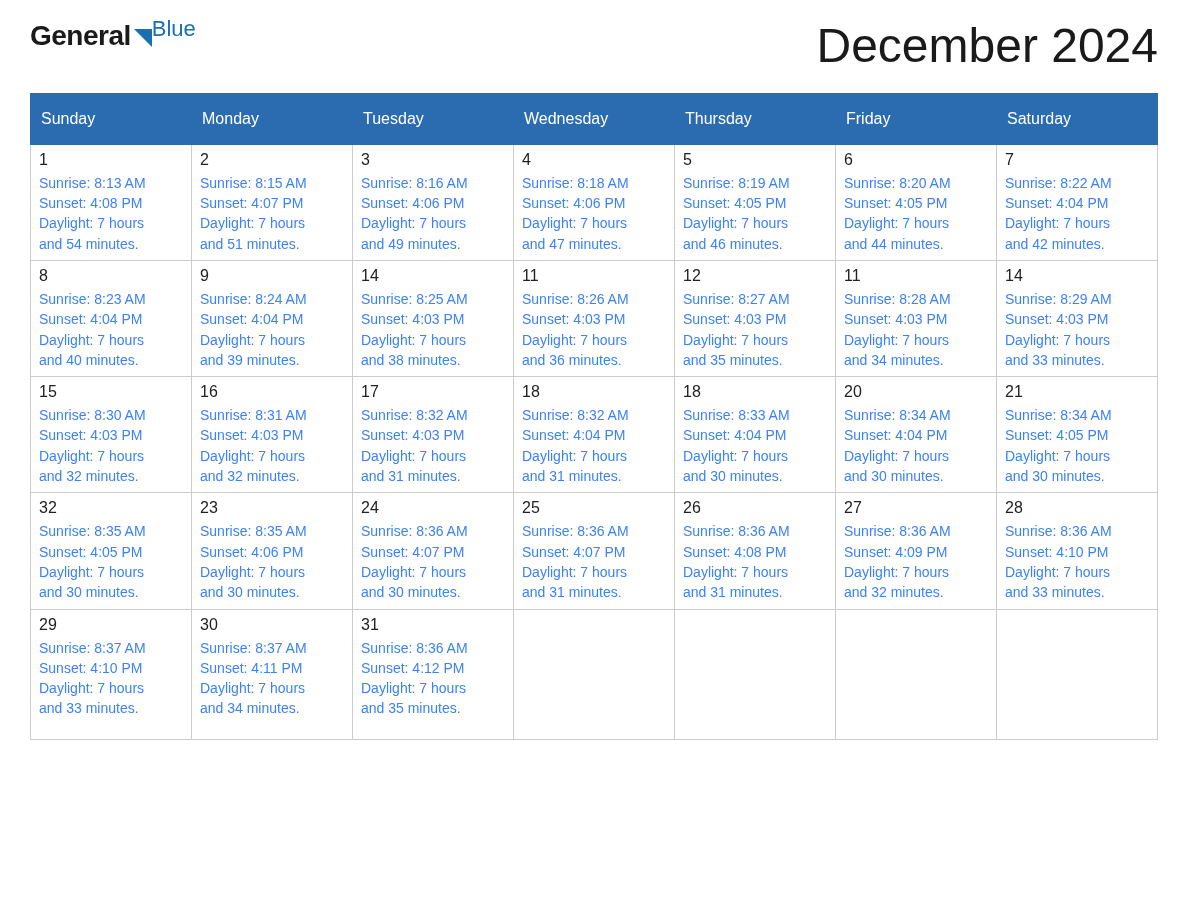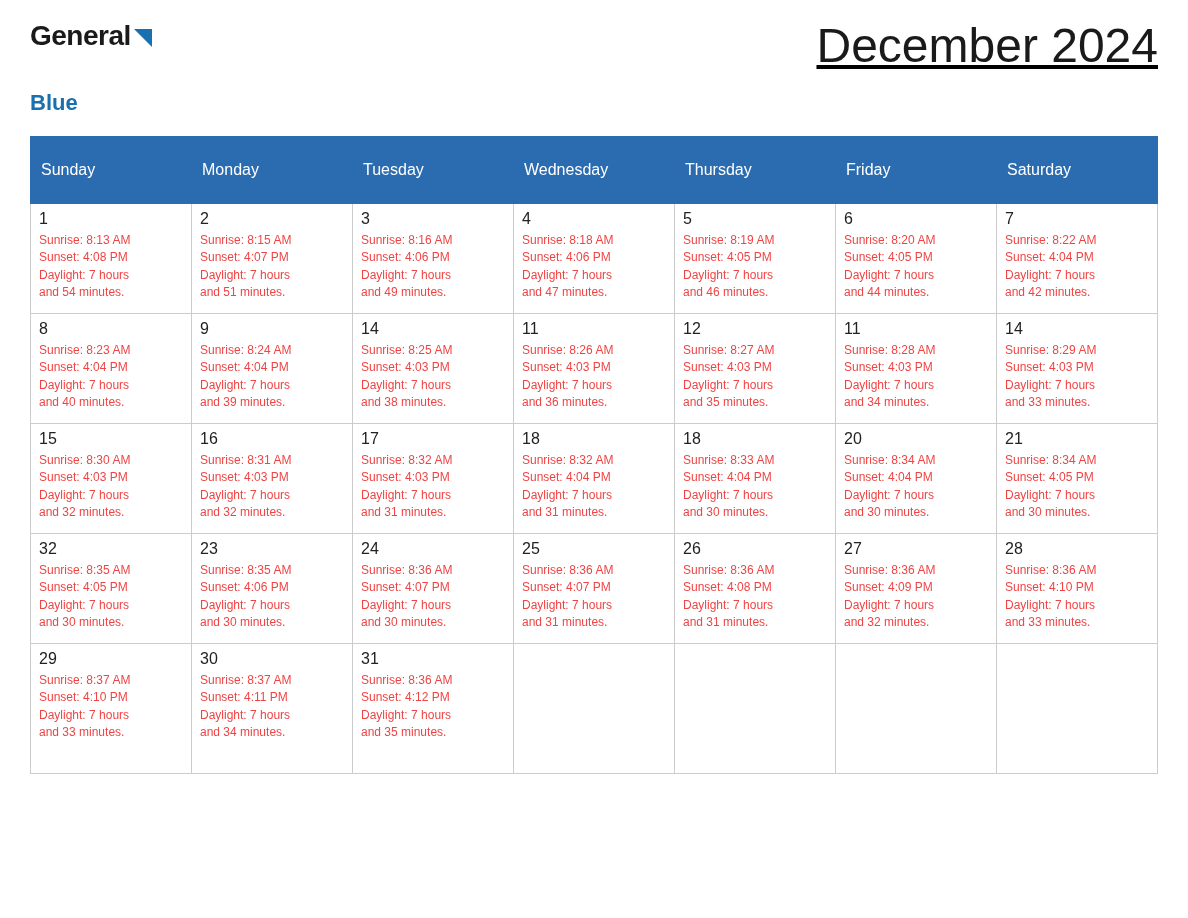--- a/index.html
+++ b/index.html
@@ -11,39 +11,37 @@
       padding: 20px 30px;
     }
     .header {
       display: flex;
       justify-content: space-between;
       align-items: flex-start;
       margin-bottom: 20px;
     }
     .logo {
       display: flex;
-      flex-direction: column;
+      flex-direction: row;
       align-items: flex-start;
-      gap: 42px;
     }
     .logo-general {
       font-size: 28px;
       font-weight: bold;
       color: #1a1a1a;
       letter-spacing: -0.5px;
     }
     .logo-blue {
       font-size: 22px;
-      font-weight: bold;
+      font-weight: normal;
       color: #1a6faf;
       margin-top: -4px;
     }
     .title-section {
       text-align: center;
-      text-decoration: underline;
     }
     .month-year {
       font-size: 48px;
       font-weight: normal;
       color: #1a1a1a;
       line-height: 1.1;
     }
     .location {
       font-size: 22px;
       color: #444;
@@ -52,42 +50,42 @@
     table {
       width: 100%;
       border-collapse: collapse;
       table-layout: fixed;
     }
     th {
       background-color: #2b6cb0;
       color: #fff;
       font-size: 16px;
       font-weight: normal;
-      padding: 24px 10px;
+      padding: 16px 10px;
       text-align: left;
       border: 1px solid #2b6cb0;
     }
     td {
       vertical-align: top;
       padding: 6px 8px;
       border: 1px solid #ccc;
       font-size: 13px;
       color: #333;
       height: 110px;
     }
     .day-number {
       font-size: 16px;
       font-weight: normal;
       color: #222;
       margin-bottom: 4px;
     }
     .day-info {
-      font-size: 12px;
+      font-size: 14px;
       line-height: 1.45;
-      color: #ef4444;
+      color: #3b82f6;
     }
     td.empty {
       background: #fff;
     }
     tr:last-child td {
       height: 130px;
       margin-left: 8px;
     }
   </style>
 </head>

